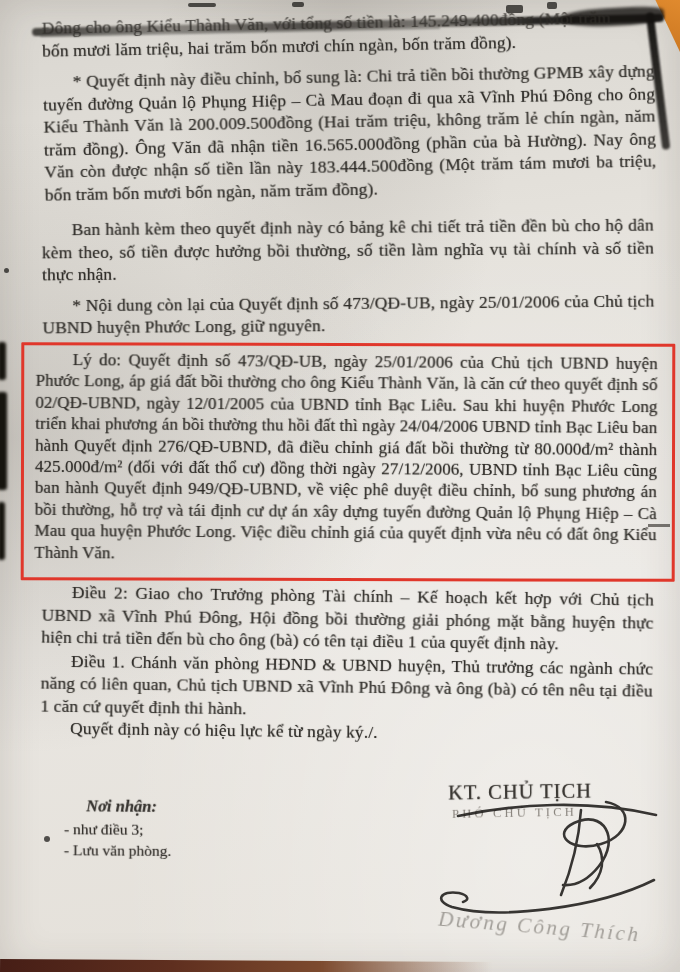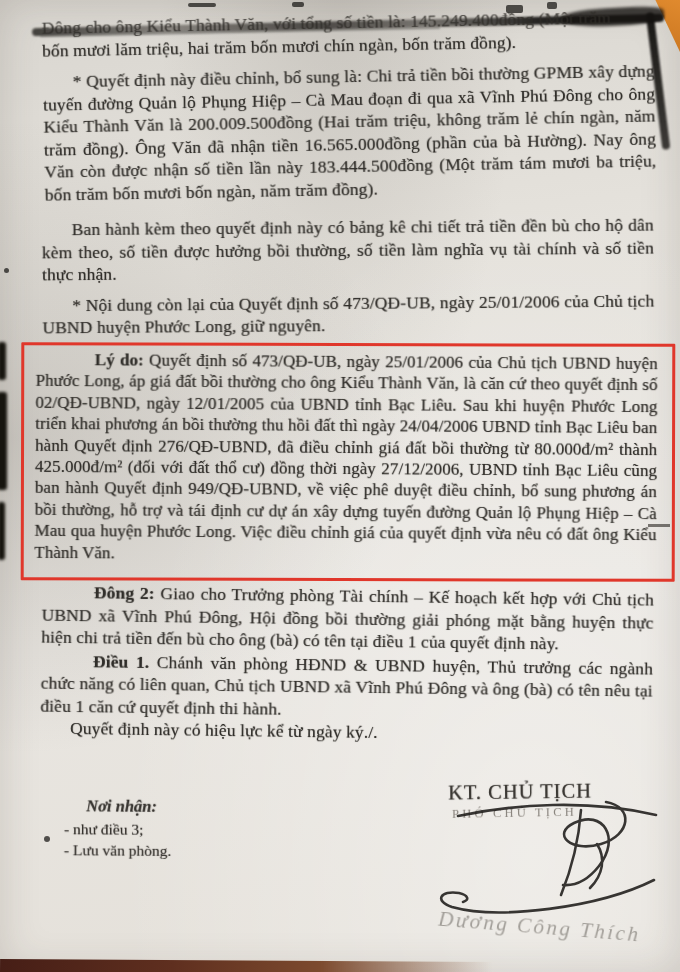--- a/index.html
+++ b/index.html
@@ -25,21 +25,21 @@
   p.doc{
     margin:0;text-align:justify;
     font-size:17.5px;line-height:22.5px;letter-spacing:0.1px;
     text-shadow:0.3px 0.4px 0.8px rgba(45,40,35,0.55);
     filter:blur(0.22px);
   }
   .indent{text-indent:30px;}
   .sec-top{transform:rotate(-1.05deg);transform-origin:40px 30px;}
   .sec-mid{transform:rotate(-0.45deg);}
   .sec-dieu{transform:rotate(0.75deg);transform-origin:30px 0;}
-  .lead{font-weight:bold;margin-left:22px;}
+  .lead{font-weight:normal;}
   .obscured{position:relative;opacity:0.82;}
   
   .redbox{
     border:3px solid #e0372b;
     margin:6px -21px 0 -21px;
     padding:5px 15px 13px 11px;
     border-radius:1px;
     transform:rotate(0.15deg);
   }
   .redbox .inner{
@@ -156,21 +156,21 @@
       <p class="doc indent" style="margin-top:8px;">* Nội dung còn lại của Quyết định số 473/QĐ-UB, ngày 25/01/2006 của Chủ tịch UBND huyện Phước Long, giữ nguyên.</p>
     </div>
 
     <div class="redbox">
       <div class="inner">
         <span class="first"><span class="lead">Lý do:</span><span> Quyết định số 473/QĐ-UB, ngày 25/01/2006 của Chủ tịch UBND huyện Phước Long, áp giá đất bồi thường cho ông Kiểu Thành Văn, là căn cứ theo quyết định số 02/QĐ-UBND, ngày 12/01/2005 của UBND tỉnh Bạc Liêu. Sau khi huyện Phước Long triển khai phương án bồi thường thu hồi đất thì ngày 24/04/2006 UBND tỉnh Bạc Liêu ban hành Quyết định 276/QĐ-UBND, đã điều chỉnh giá đất bồi thường từ 80.000đ/m² thành 425.000đ/m² (đối với đất thổ cư) đồng thời ngày 27/12/2006, UBND tỉnh Bạc Liêu cũng ban hành Quyết định 949/QĐ-UBND, về việc phê duyệt điều chỉnh, bổ sung phương án bồi thường, hỗ trợ và tái định cư dự án xây dựng tuyến đường Quản lộ Phụng Hiệp – Cà Mau qua huyện Phước Long. Việc điều chỉnh giá của quyết định vừa nêu có đất ông Kiểu Thành Văn.</span></span>
       </div>
     </div>
 
     <div class="sec-dieu">
-      <p class="doc indent art"><span class="lead">Đông 2:</span><span> Giao cho Trưởng phòng Tài chính – Kế hoạch kết hợp với Chủ tịch UBND xã Vĩnh Phú Đông, Hội đồng bồi thường giải phóng mặt bằng huyện thực hiện chi trả tiền đến bù cho ông (bà) có tên tại điều 1 của quyết định này.</span></p>
+      <p class="doc indent art"><span class="lead">Điều 2:</span><span> Giao cho Trưởng phòng Tài chính – Kế hoạch kết hợp với Chủ tịch UBND xã Vĩnh Phú Đông, Hội đồng bồi thường giải phóng mặt bằng huyện thực hiện chi trả tiền đến bù cho ông (bà) có tên tại điều 1 của quyết định này.</span></p>
       <p class="doc indent" style="margin-top:1px;"><span class="lead">Điều 1.</span><span> Chánh văn phòng HĐND &amp; UBND huyện, Thủ trưởng các ngành chức năng có liên quan, Chủ tịch UBND xã Vĩnh Phú Đông và ông (bà) có tên nêu tại điều 1 căn cứ quyết định thi hành.</span></p>
       <p class="doc indent effect-line">Quyết định này có hiệu lực kể từ ngày ký./.</p>
     </div>
 
   </div>
 
   <div class="recipients">
     <div class="title">Nơi nhận:</div>
     <div>- như điều 3;</div>
     <div>- Lưu văn phòng.</div>

